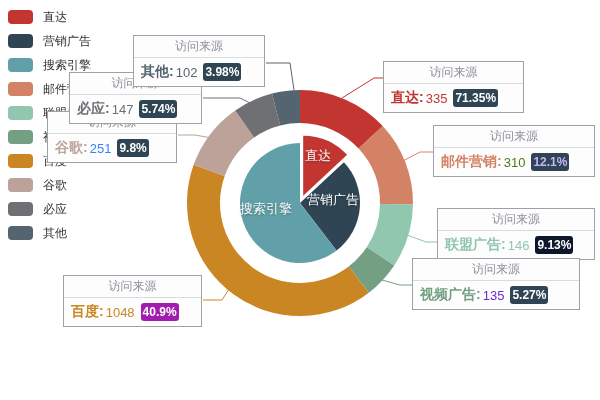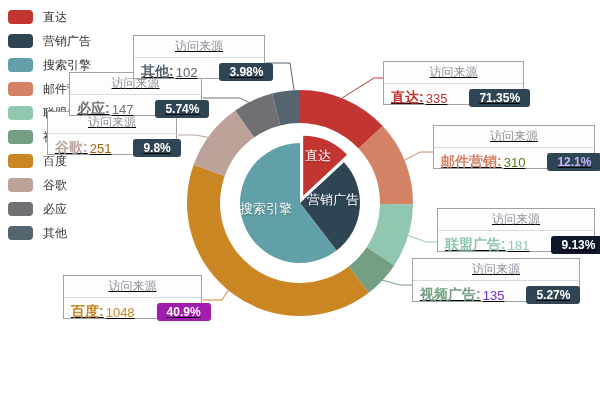--- a/index.html
+++ b/index.html
@@ -13,36 +13,35 @@
   .legend-item{display:flex;align-items:center;height:14px;margin-bottom:10px;cursor:pointer;}
   .legend-swatch{width:25px;height:14px;border-radius:4px;margin-right:10px;flex:0 0 auto;}
   .legend-label{font-size:12px;color:#333333;line-height:14px;white-space:nowrap;}
   
   .slice-label{
     position:absolute;z-index:2;color:#ffffff;font-size:13px;white-space:nowrap;
     transform:translate(-50%,-50%);text-shadow:0 1px 2px rgba(0,0,0,0.35);
   }
   
   .callout{
-    position:absolute;z-index:3;height:44px;box-sizing:border-box;
+    position:absolute;z-index:3;height:52px;box-sizing:border-box;
     background:#fdfdfe;border:1px solid #9ea1a6;border-radius:0;
     box-shadow:0 0 0 1px rgba(255,255,255,0.6) inset;
-    text-decoration:underline;
   }
   .callout-header{
     height:21px;line-height:21px;text-align:center;font-size:12px;color:#8b9097;
     border-bottom:1px solid #d9dbde;padding:0 6px;white-space:nowrap;
   }
   .callout-row{display:flex;align-items:center;height:28px;padding:0 7px;white-space:nowrap;}
   .callout-name{font-size:14px;font-weight:bold;}
   .callout-name::after{content:": ";font-weight:bold;}
   .callout-value{font-size:13px;margin-left:2px;text-align:center;}
   .callout-badge{
-    margin-left:22px;background:#2f4554;color:#ffffff;font-size:12px;font-weight:bold;
-    padding:2px 10px;border-radius:3px;line-height:14px;
+    margin-left:6px;background:#2f4554;color:#ffffff;font-size:12px;font-weight:bold;
+    padding:2px 2px;border-radius:3px;line-height:14px;
   }
 </style>
 </head>
 <body>
 
 <div class="stage">
   <svg class="chart" id="chart-svg" width="600" height="400" viewBox="0 0 600 400">
       <path d="M 300.00 90.00 A 113 113 0 0 1 382.74 126.04 L 358.58 148.51 A 80 80 0 0 0 300.00 123.00 Z" fill="#c23531"></path>
       <path d="M 382.74 126.04 A 113 113 0 0 1 412.99 204.25 L 380.00 203.88 A 80 80 0 0 0 358.58 148.51 Z" fill="#d48265"></path>
       <path d="M 412.99 204.25 A 113 113 0 0 1 394.22 265.39 L 366.70 247.17 A 80 80 0 0 0 380.00 203.88 Z" fill="#91c7ae"></path>
@@ -108,21 +107,21 @@
   <div id="inner-labels">
       <span class="slice-label" style="left: 318px; top: 156px;">直达</span>
       <span class="slice-label" style="left: 333px; top: 200px;">营销广告</span>
       <span class="slice-label" style="left: 266px; top: 209px;">搜索引擎</span>
     </div>
   <div id="callouts">
       <div class="callout" style="left: 47px; top: 111px; width: 130px;">
         <div class="callout-header">访问来源</div>
         <div class="callout-row">
           <span class="callout-name" style="color: rgb(189, 162, 154);">谷歌</span>
-          <span class="callout-value" style="color: #a16207;">251</span>
+          <span class="callout-value" style="color: #3b82f6;">251</span>
           <span class="callout-badge" style="background: rgb(47, 69, 84); color: rgb(255, 255, 255);">9.8%</span>
         </div>
       </div>
       <div class="callout" style="left: 69px; top: 72px; width: 133px;">
         <div class="callout-header">访问来源</div>
         <div class="callout-row">
           <span class="callout-name" style="color: rgb(110, 112, 116);">必应</span>
           <span class="callout-value" style="color: rgb(110, 112, 116);">147</span>
           <span class="callout-badge" style="background: rgb(47, 69, 84); color: rgb(255, 255, 255);">5.74%</span>
         </div>
@@ -132,21 +131,21 @@
         <div class="callout-row">
           <span class="callout-name" style="color: rgb(84, 101, 112);">其他</span>
           <span class="callout-value" style="color: rgb(84, 101, 112);">102</span>
           <span class="callout-badge" style="background: rgb(47, 69, 84); color: rgb(255, 255, 255);">3.98%</span>
         </div>
       </div>
       <div class="callout" style="left: 437px; top: 208px; width: 158px;">
         <div class="callout-header">访问来源</div>
         <div class="callout-row">
           <span class="callout-name" style="color: rgb(145, 199, 174);">联盟广告</span>
-          <span class="callout-value" style="color: rgb(145, 199, 174);">181</span>
+          <span class="callout-value" style="color: rgb(145, 199, 174);">146</span>
           <span class="callout-badge" style="background: #0f172a; color: rgb(255, 255, 255);">9.13%</span>
         </div>
       </div>
       <div class="callout" style="left: 412px; top: 258px; width: 168px;">
         <div class="callout-header">访问来源</div>
         <div class="callout-row">
           <span class="callout-name" style="color: rgb(116, 159, 131);">视频广告</span>
           <span class="callout-value" style="color: #6d28d9;">135</span>
           <span class="callout-badge" style="background: rgb(47, 69, 84); color: rgb(255, 255, 255);">5.27%</span>
         </div>

